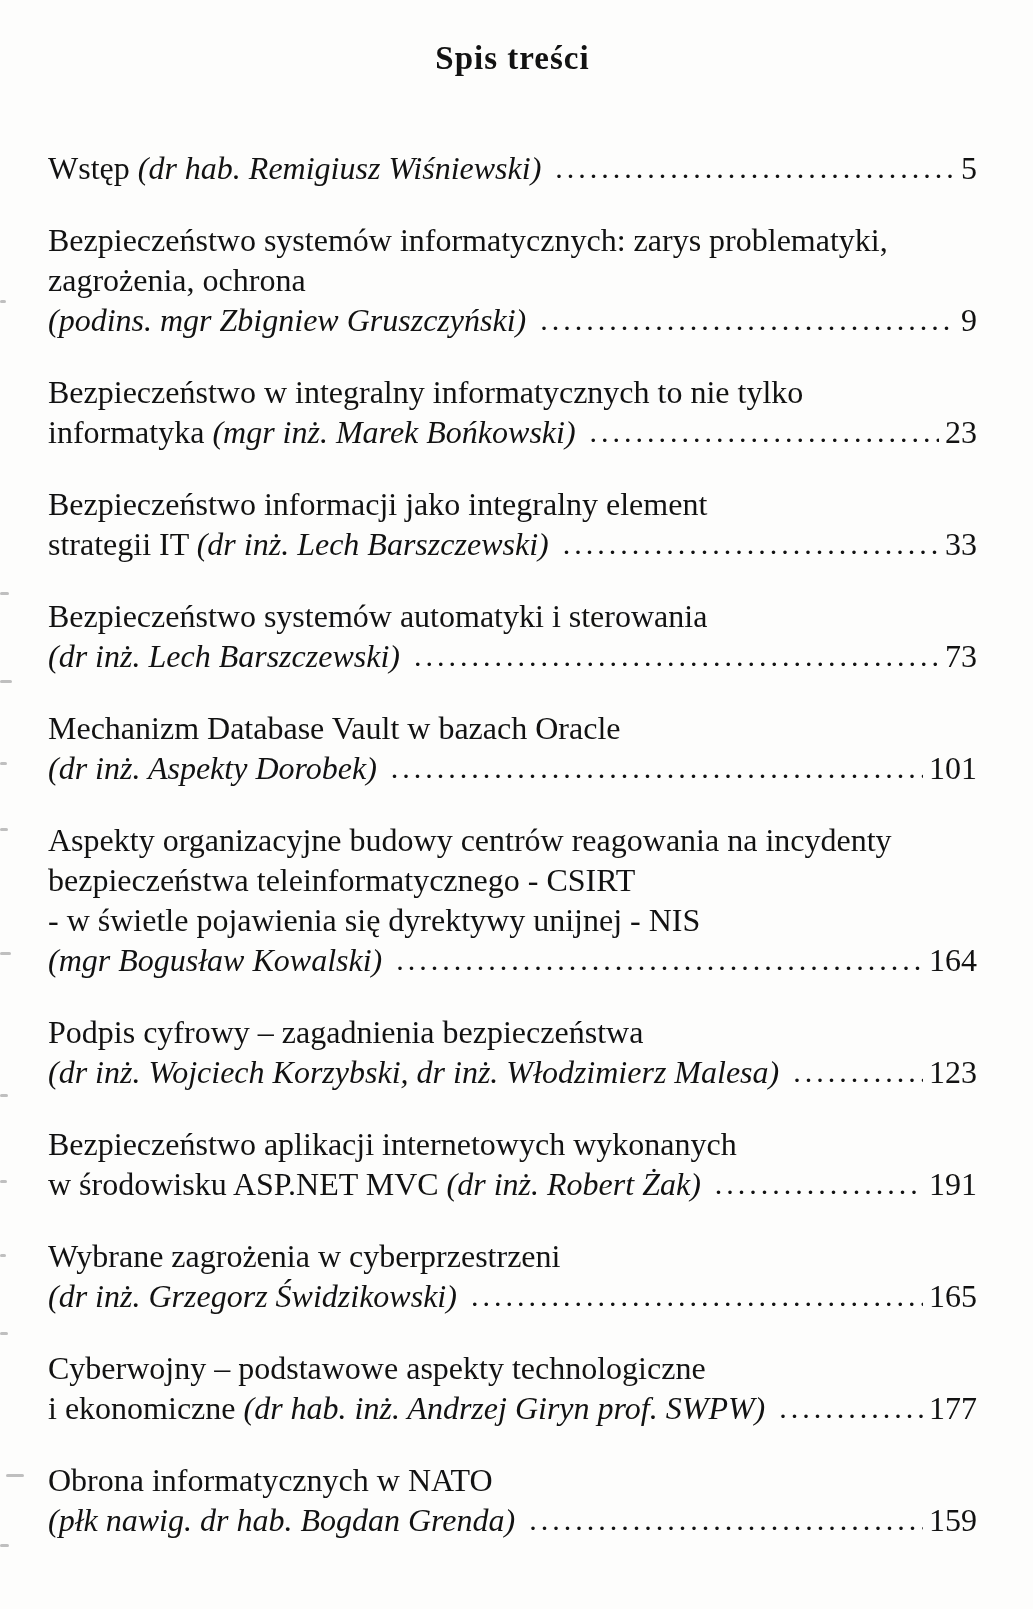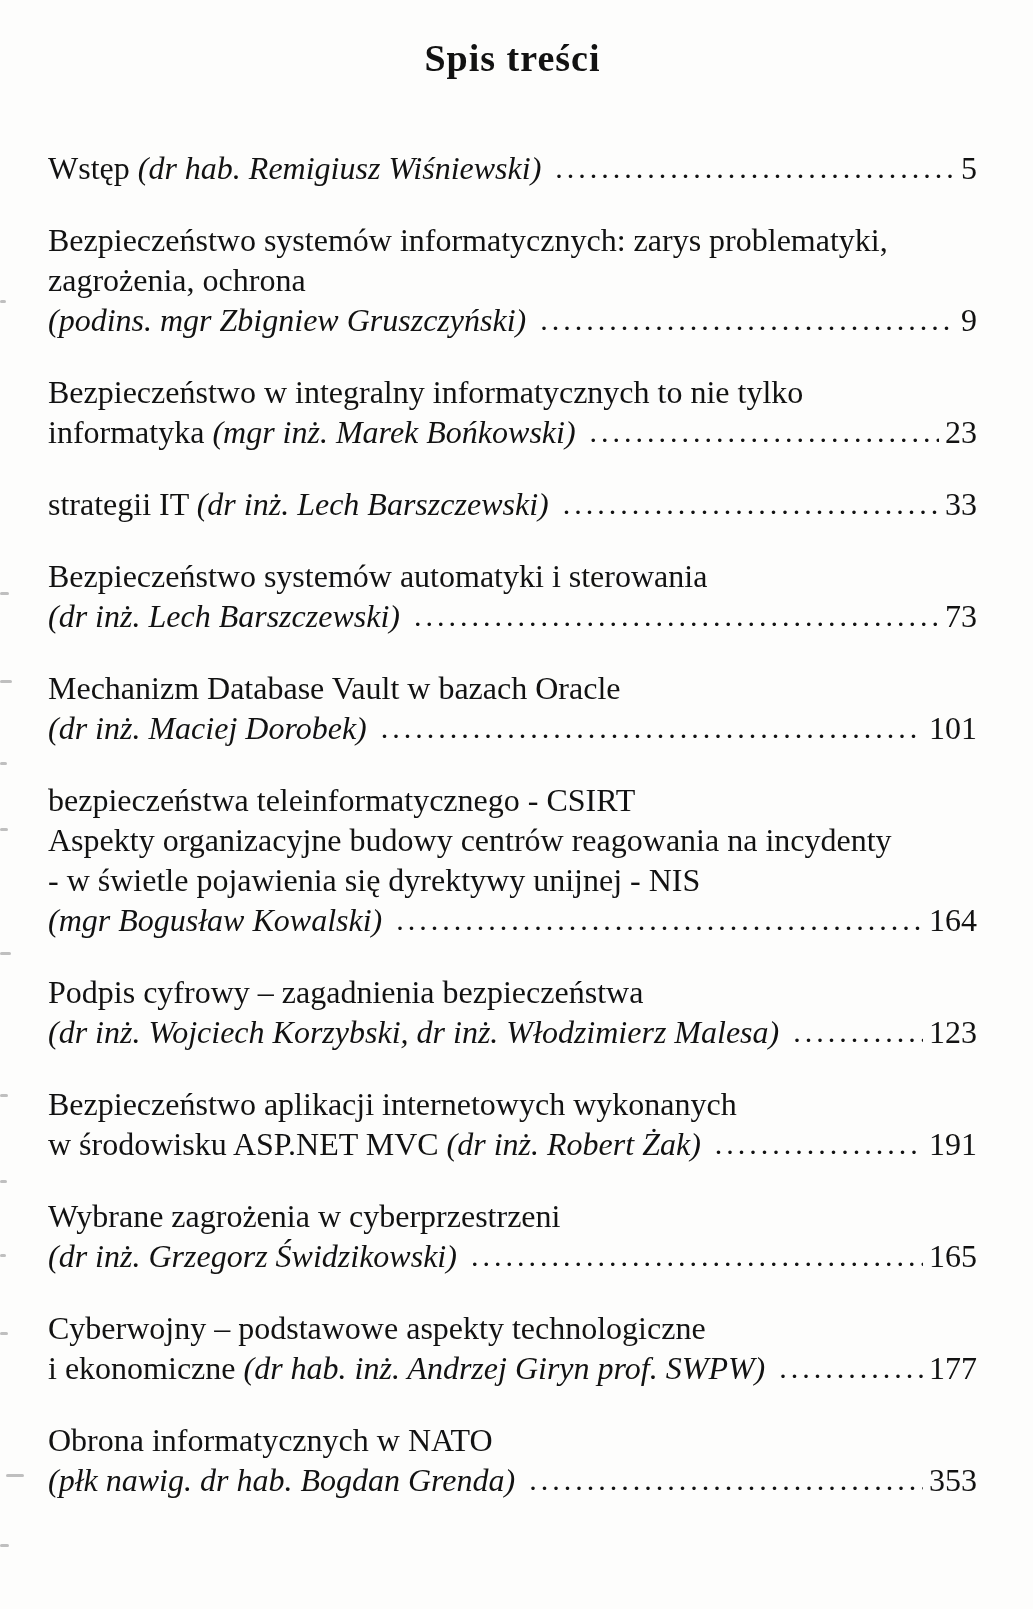--- a/index.html
+++ b/index.html
@@ -14,21 +14,21 @@
   }
   .page {
     position: relative;
     width: 100%;
     height: 100%;
     box-sizing: border-box;
     padding: 36px 56px 0 48px;
   }
   .doc-title {
     margin: 0;
-    font-size: 38px;
+    font-size: 33px;
     line-height: 44px;
     font-weight: bold;
     text-align: center;
     letter-spacing: 1px;
   }
   .toc {
     margin-top: 68px;
   }
   .entry {
     margin-bottom: 32px;
@@ -92,45 +92,46 @@
       </div>
       <div class="entry">
         <div class="line"><span class="text"><span>Bezpieczeństwo w integralny informatycznych to nie tylko</span></span></div>
         <div class="line has-page">
           <span class="text"><span>informatyka </span><span class="it">(mgr inż. Marek Bońkowski)</span></span>
           <span class="leader">............................................................................................................................................</span>
           <span class="page-num">23</span>
         </div>
       </div>
       <div class="entry">
+        <div class="line"><span class="text"><span>Bezpieczeństwo informacji jako integralny element</span></span></div>
         <div class="line has-page">
           <span class="text"><span>strategii IT </span><span class="it">(dr inż. Lech Barszczewski)</span></span>
           <span class="leader">............................................................................................................................................</span>
           <span class="page-num">33</span>
         </div>
       </div>
       <div class="entry">
         <div class="line"><span class="text"><span>Bezpieczeństwo systemów automatyki i sterowania</span></span></div>
         <div class="line has-page">
           <span class="text"><span class="it">(dr inż. Lech Barszczewski)</span></span>
           <span class="leader">............................................................................................................................................</span>
           <span class="page-num">73</span>
         </div>
       </div>
       <div class="entry">
         <div class="line"><span class="text"><span>Mechanizm Database Vault w bazach Oracle</span></span></div>
         <div class="line has-page">
-          <span class="text"><span class="it">(dr inż. Maciej Dorobek)</span></span>
+          <span class="text"><span class="it">(dr inż. Aspekty Dorobek)</span></span>
           <span class="leader">............................................................................................................................................</span>
           <span class="page-num">101</span>
         </div>
       </div>
       <div class="entry">
+        <div class="line"><span class="text"><span>Aspekty organizacyjne budowy centrów reagowania na incydenty</span></span></div>
         <div class="line"><span class="text"><span>bezpieczeństwa teleinformatycznego - CSIRT</span></span></div>
-        <div class="line"><span class="text"><span>Aspekty organizacyjne budowy centrów reagowania na incydenty</span></span></div>
         <div class="line"><span class="text"><span>- w świetle pojawienia się dyrektywy unijnej  - NIS</span></span></div>
         <div class="line has-page">
           <span class="text"><span class="it">(mgr Bogusław Kowalski)</span></span>
           <span class="leader">............................................................................................................................................</span>
           <span class="page-num">164</span>
         </div>
       </div>
       <div class="entry">
         <div class="line"><span class="text"><span>Podpis cyfrowy – zagadnienia bezpieczeństwa</span></span></div>
         <div class="line has-page">
@@ -161,21 +162,21 @@
           <span class="text"><span>i ekonomiczne </span><span class="it">(dr hab. inż. Andrzej Giryn prof. SWPW)</span></span>
           <span class="leader">............................................................................................................................................</span>
           <span class="page-num">177</span>
         </div>
       </div>
       <div class="entry">
         <div class="line"><span class="text"><span>Obrona informatycznych w NATO</span></span></div>
         <div class="line has-page">
           <span class="text"><span class="it">(płk nawig. dr hab. Bogdan Grenda)</span></span>
           <span class="leader">............................................................................................................................................</span>
-          <span class="page-num">353</span>
+          <span class="page-num">159</span>
         </div>
       </div>
     </div>
 
   <div class="artifact" style="top:300px;  width:6px;"></div>
   <div class="artifact" style="top:592px;  width:9px;"></div>
   <div class="artifact" style="top:680px;  width:12px;"></div>
   <div class="artifact" style="top:762px;  width:7px;"></div>
   <div class="artifact" style="top:828px;  width:8px;"></div>
   <div class="artifact" style="top:952px;  width:11px;"></div>

